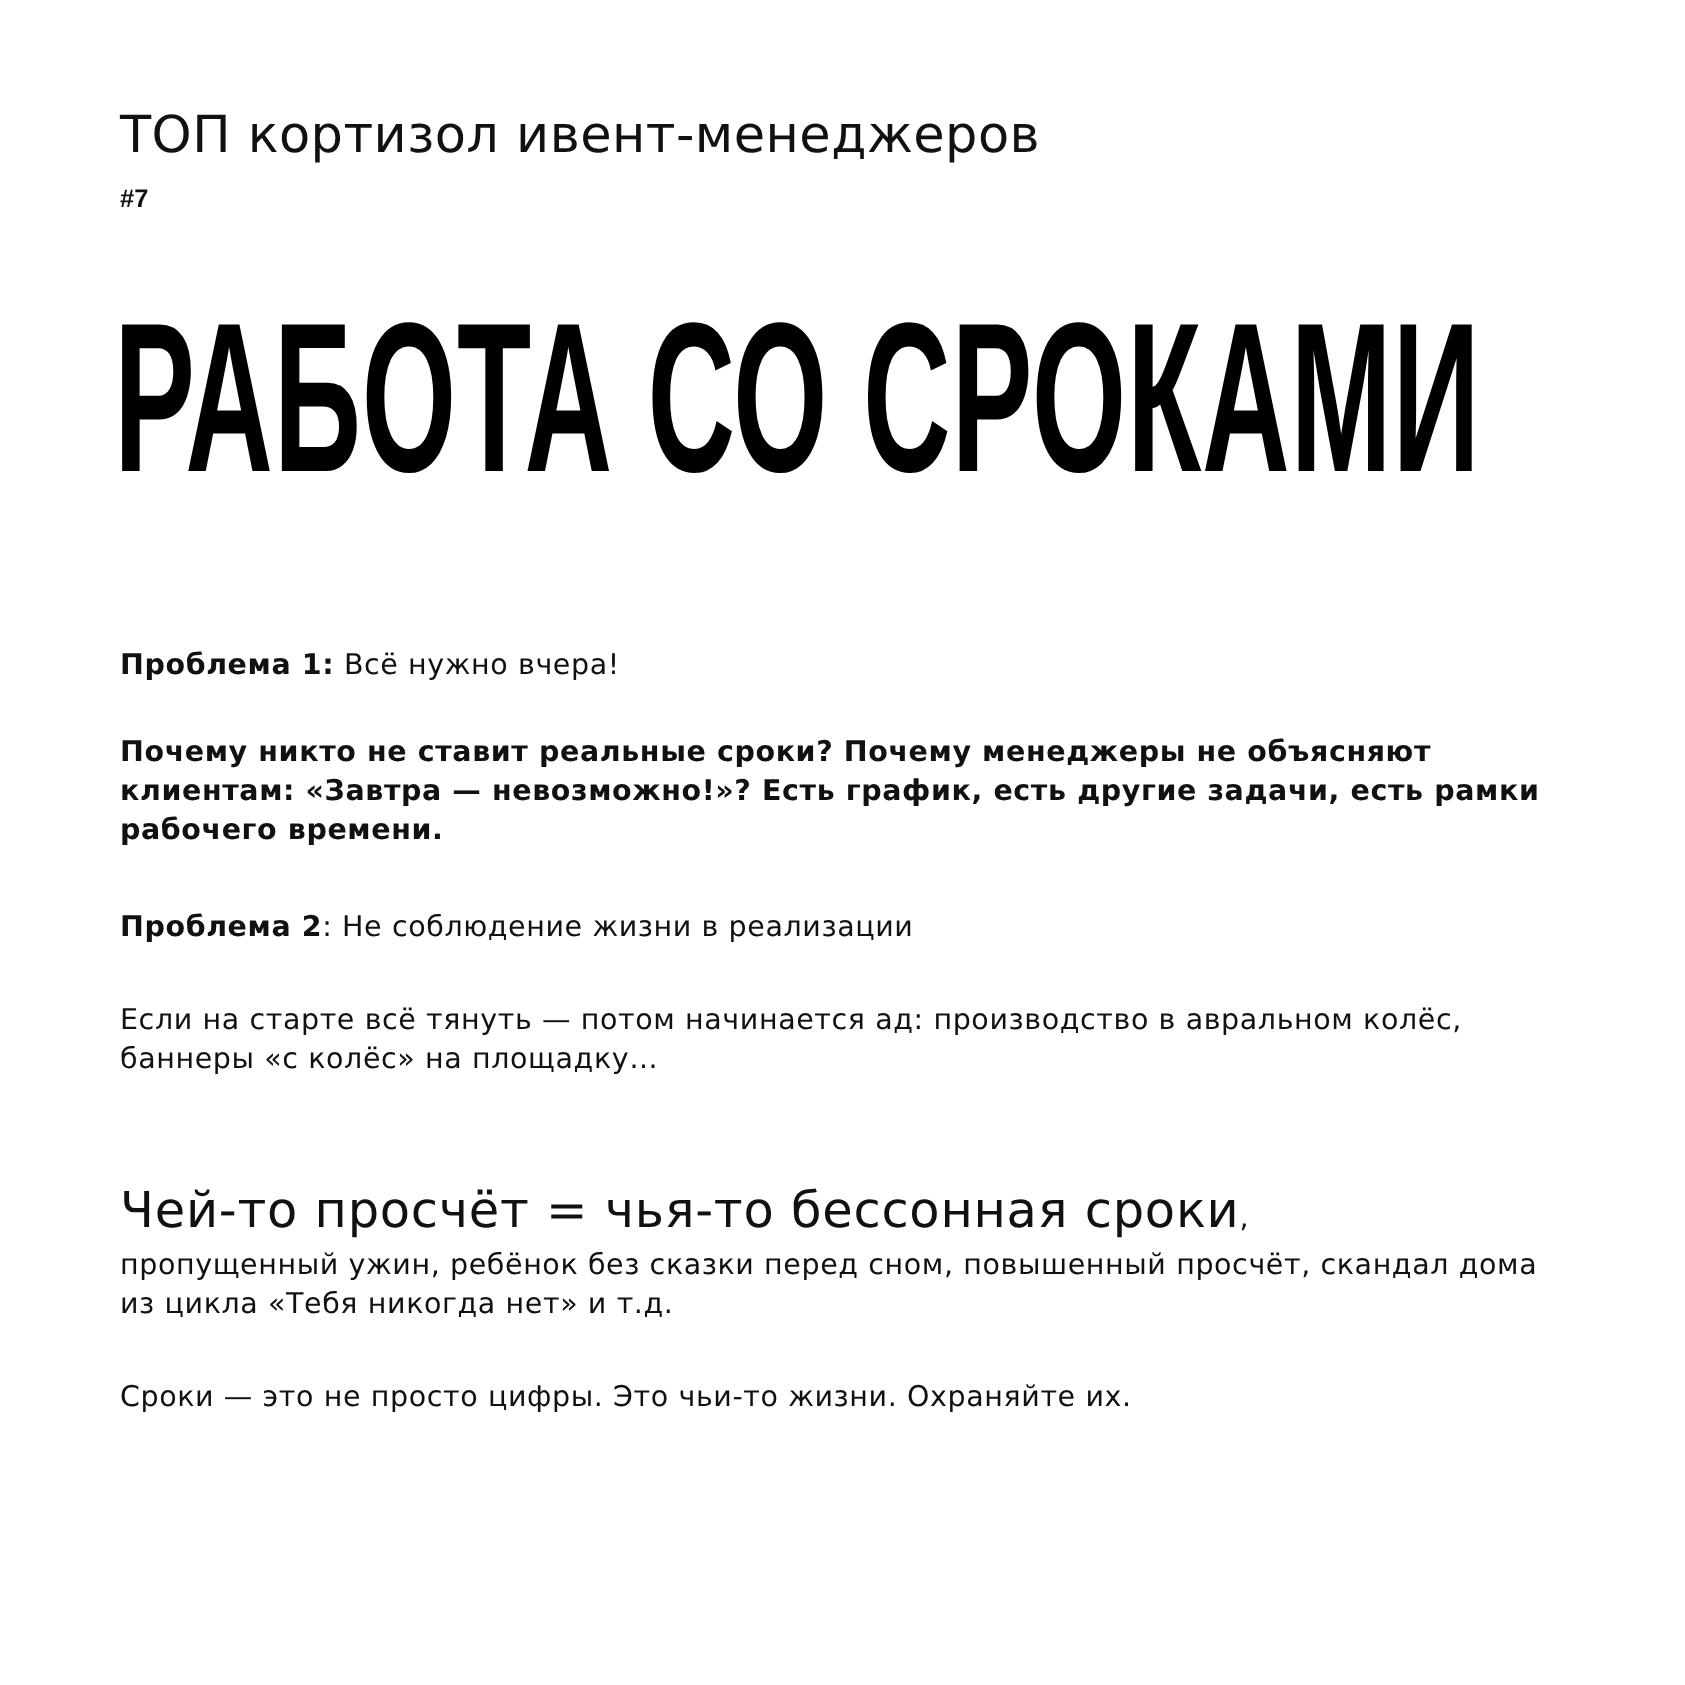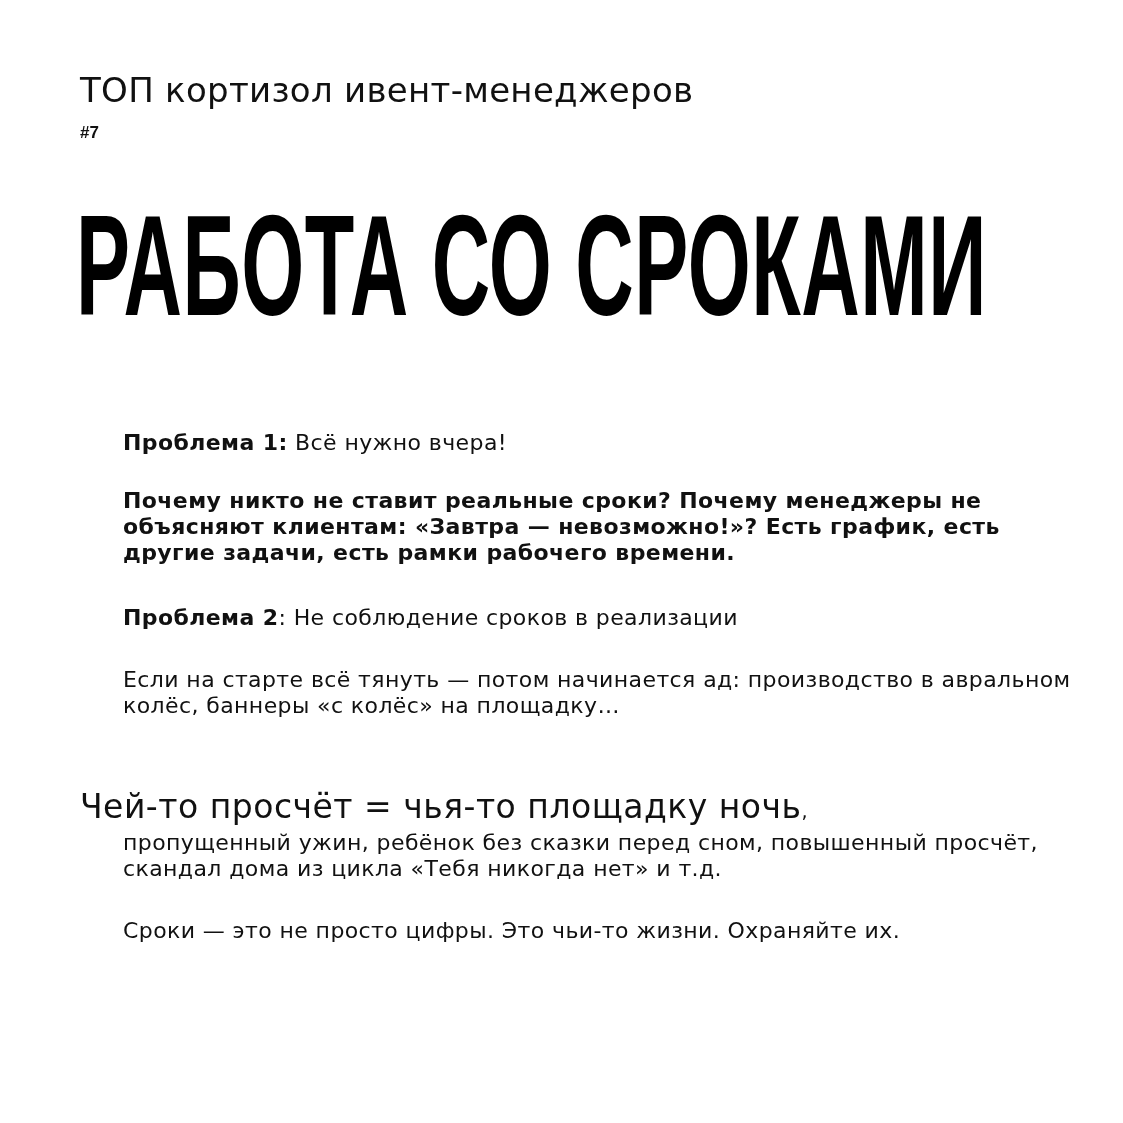--- a/index.html
+++ b/index.html
@@ -50,25 +50,24 @@
       line-height: 140px;
       letter-spacing: 1px;
       white-space: nowrap;
       transform: scaleX(0.57);
       transform-origin: left top;
       color: #000000;
     }
     .para {
       position: absolute;
       left: 0;
-      font-size: 22px;
+      font-size: 19px;
       line-height: 26px;
       letter-spacing: 0.4px;
       width: 960px;
-      margin-left: 43px;
     }
     .para b { font-weight: 700; }
     .p1 { top: 430px; }
     .p2 { top: 488px; font-weight: bold; }
     .p3 { top: 605px; }
     .p4 { top: 667px; }
     .big-line {
       position: absolute;
       top: 786px;
       left: 0;
@@ -88,23 +87,23 @@
 
   <div class="series-title">ТОП кортизол ивент-менеджеров</div>
   <div class="series-number">#7</div>
 
   <div class="headline">РАБОТА СО СРОКАМИ</div>
 
   <div class="para p1"><b>Проблема 1:</b><span> Всё нужно вчера!</span></div>
 
   <div class="para p2">Почему никто не ставит реальные сроки? Почему менеджеры не объясняют клиентам: «Завтра — невозможно!»? Есть график, есть другие задачи, есть рамки рабочего времени.</div>
 
-  <div class="para p3"><b>Проблема 2</b><span>: Не соблюдение сроков в реализации</span></div>
+  <div class="para p3"><b>Проблема 2</b><span>: Не соблюдение жизни в реализации</span></div>
 
   <div class="para p4">Если на старте всё тянуть — потом начинается ад: производство в авральном колёс, баннеры «с колёс» на площадку…</div>
 
-  <div class="big-line"><span>Чей-то просчёт = чья-то площадку ночь</span><span class="comma">,</span></div>
+  <div class="big-line"><span>Чей-то просчёт = чья-то бессонная сроки</span><span class="comma">,</span></div>
 
   <div class="para p5">пропущенный ужин, ребёнок без сказки перед сном, повышенный просчёт, скандал дома из цикла «Тебя никогда нет» и т.д.</div>
 
   <div class="para p6">Сроки — это не просто цифры. Это чьи-то жизни. Охраняйте их.</div>
 
 </div>
 
 </body></html>

